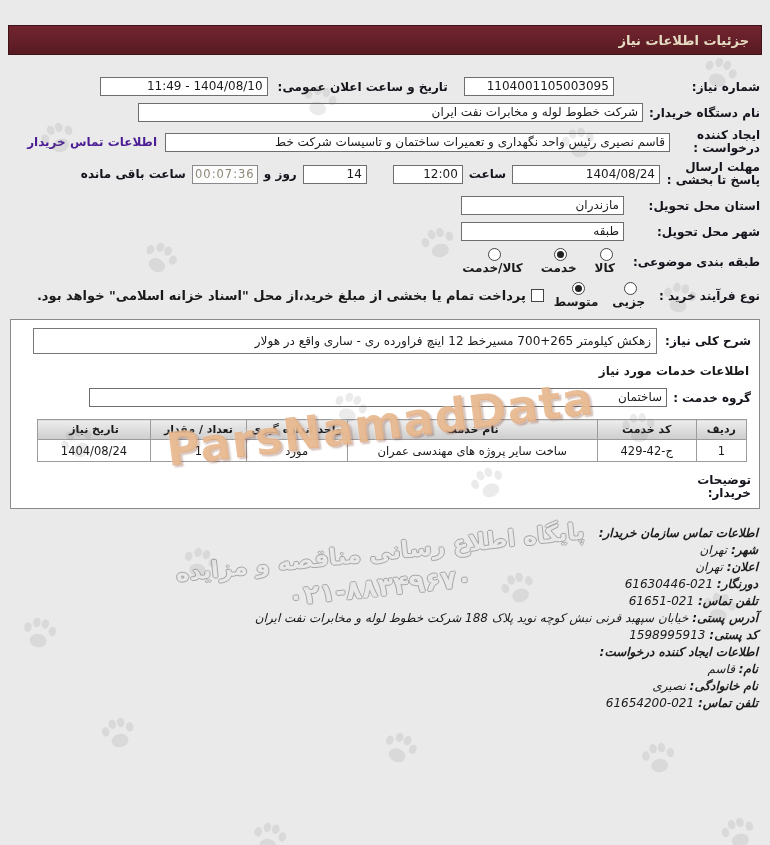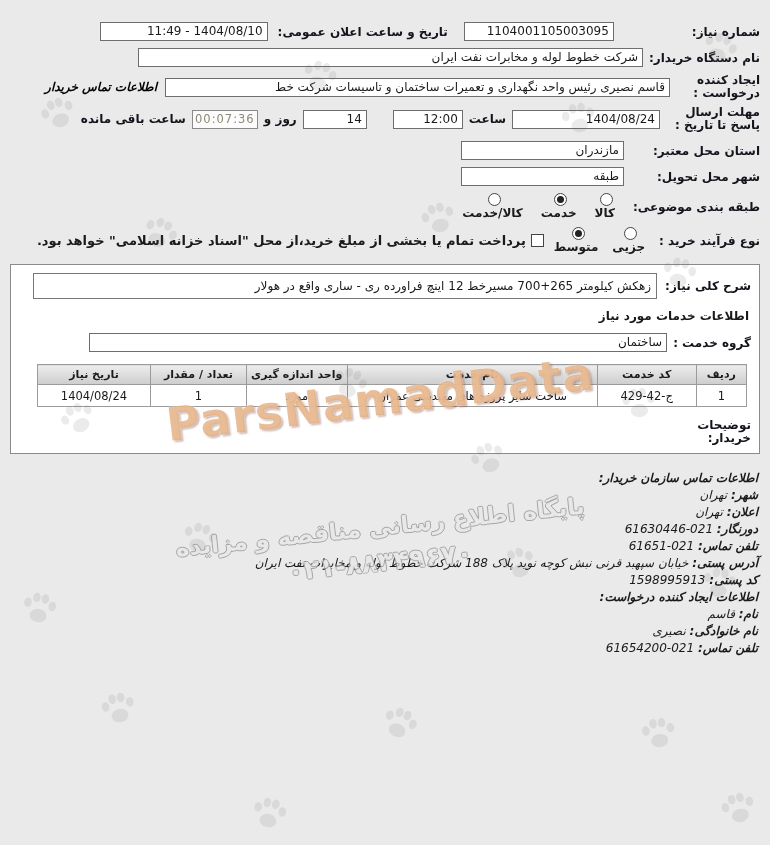--- a/index.html
+++ b/index.html
@@ -15,21 +15,21 @@
   .lbl{font-weight:bold;white-space:nowrap;color:#14141c;}
   .inp{background:#fff;border:1px solid #6e6e6e;height:19px;line-height:17px;padding:0 4px;overflow:hidden;white-space:nowrap;}
   .ml6{margin-left:6px}.ml8{margin-left:8px}.ml10{margin-left:10px}.ml14{margin-left:14px}
   .ml16{margin-left:16px}.ml78{margin-left:78px}
   .w64{width:64px}.w70{width:70px}.w128{width:128px}.w148{width:148px}
   .w150{width:150px}.w163{width:163px}.w168{width:168px}.w505{width:505px;flex:0 0 505px}
   .wrap84{width:84px;white-space:normal;line-height:13px;}
   .wrap100{width:100px;white-space:normal;line-height:13px;}
   .wrap70{width:70px;white-space:normal;line-height:13px;}
   .sp26{width:26px;flex:0 0 26px;}
-  .link{color:#000000;font-weight:bold;white-space:nowrap;cursor:pointer;font-style:italic;}
+  .link{color:#4c1d95;font-weight:bold;white-space:nowrap;cursor:pointer;}
   .timer{width:66px;border:1px solid #8a8a8a;background:#fcfcfc;color:#8f8878;height:19px;line-height:17px;
     text-align:center;letter-spacing:1px;font-size:11.5px;}
   .radio{width:13px;height:13px;flex:0 0 13px;border:1px solid #444;border-radius:50%;background:#fff;display:inline-block;position:relative;}
   .radio.checked::after{content:"";position:absolute;inset:2px;border-radius:50%;background:#222;}
   .checkbox{width:13px;height:13px;flex:0 0 13px;border:1px solid #444;background:#fff;display:inline-block;}
   .opt{display:flex;align-items:center;margin-left:14px;flex-direction:column;}
   .opt span.olabel{margin-right:4px;font-weight:bold;}
   .note{font-size:13px;white-space:nowrap;font-weight:bold;margin-right:5px;}
 
   .needbox{margin:10px 10px 0;background:#fff;border:1px solid #8a8a8a;padding:8px;}
@@ -60,20 +60,23 @@
     text-shadow:1px 0 0 #8a8a8a,-1px 0 0 #8a8a8a,0 1px 0 #8a8a8a,0 -1px 0 #8a8a8a;}
   .wm-phone{position:absolute;left:220px;top:547px;width:320px;text-align:center;font-size:26px;font-weight:bold;
     transform:rotate(-6deg);color:rgba(255,255,255,0.8);opacity:0.7;letter-spacing:2px;
     text-shadow:1px 0 0 #8a8a8a,-1px 0 0 #8a8a8a,0 1px 0 #8a8a8a,0 -1px 0 #8a8a8a;}
 </style>
 </head>
 <body>
 
 <div id="page">
 
+  <div class="titlebar">
+    <span>جزئیات اطلاعات نیاز</span>
+  </div>
 
   <div class="form">
 
     <div class="frow">
       <span class="lbl ml78">شماره نیاز:</span>
       <div class="inp w150 ml16">1104001105003095</div>
       <span class="lbl ml10">تاریخ و ساعت اعلان عمومی:</span>
       <div class="inp w168">1404/08/10 - 11:49</div>
     </div>
 
@@ -82,33 +85,33 @@
       <div class="inp w505">شرکت خطوط لوله و مخابرات نفت ایران</div>
     </div>
 
     <div class="frow" style="margin-bottom:6px;">
       <span class="lbl wrap84 ml6">ایجاد کننده درخواست :</span>
       <div class="inp w505">قاسم  نصیری رئیس واحد نگهداری و تعمیرات ساختمان و تاسیسات شرکت خط</div>
       <span class="link ml8" style="margin-right:8px;">اطلاعات تماس خریدار</span>
     </div>
 
     <div class="frow" style="margin-bottom:9px;">
-      <span class="lbl wrap100">مهلت ارسال پاسخ تا تاریخ :</span>
+      <span class="lbl wrap100">مهلت ارسال پاسخ تا بخشی :</span>
       <div class="inp w148 ml6">1404/08/24</div>
       <span class="lbl ml6">ساعت</span>
       <div class="inp w70">12:00</div>
       <span class="sp26"></span>
       <div class="inp w64 ml6">14</div>
       <span class="lbl ml6">روز و</span>
       <div class="timer ml6">00:07:36</div>
       <span class="lbl">ساعت باقی مانده</span>
     </div>
 
     <div class="frow">
-      <span class="lbl w128 ml8">استان محل معتبر:</span>
+      <span class="lbl w128 ml8">استان محل تحویل:</span>
       <div class="inp w163">مازندران</div>
     </div>
 
     <div class="frow">
       <span class="lbl w128 ml8">شهر محل تحویل:</span>
       <div class="inp w163">طبقه</div>
     </div>
 
     <div class="frow">
       <span class="lbl ml14">طبقه بندی موضوعی:</span>

